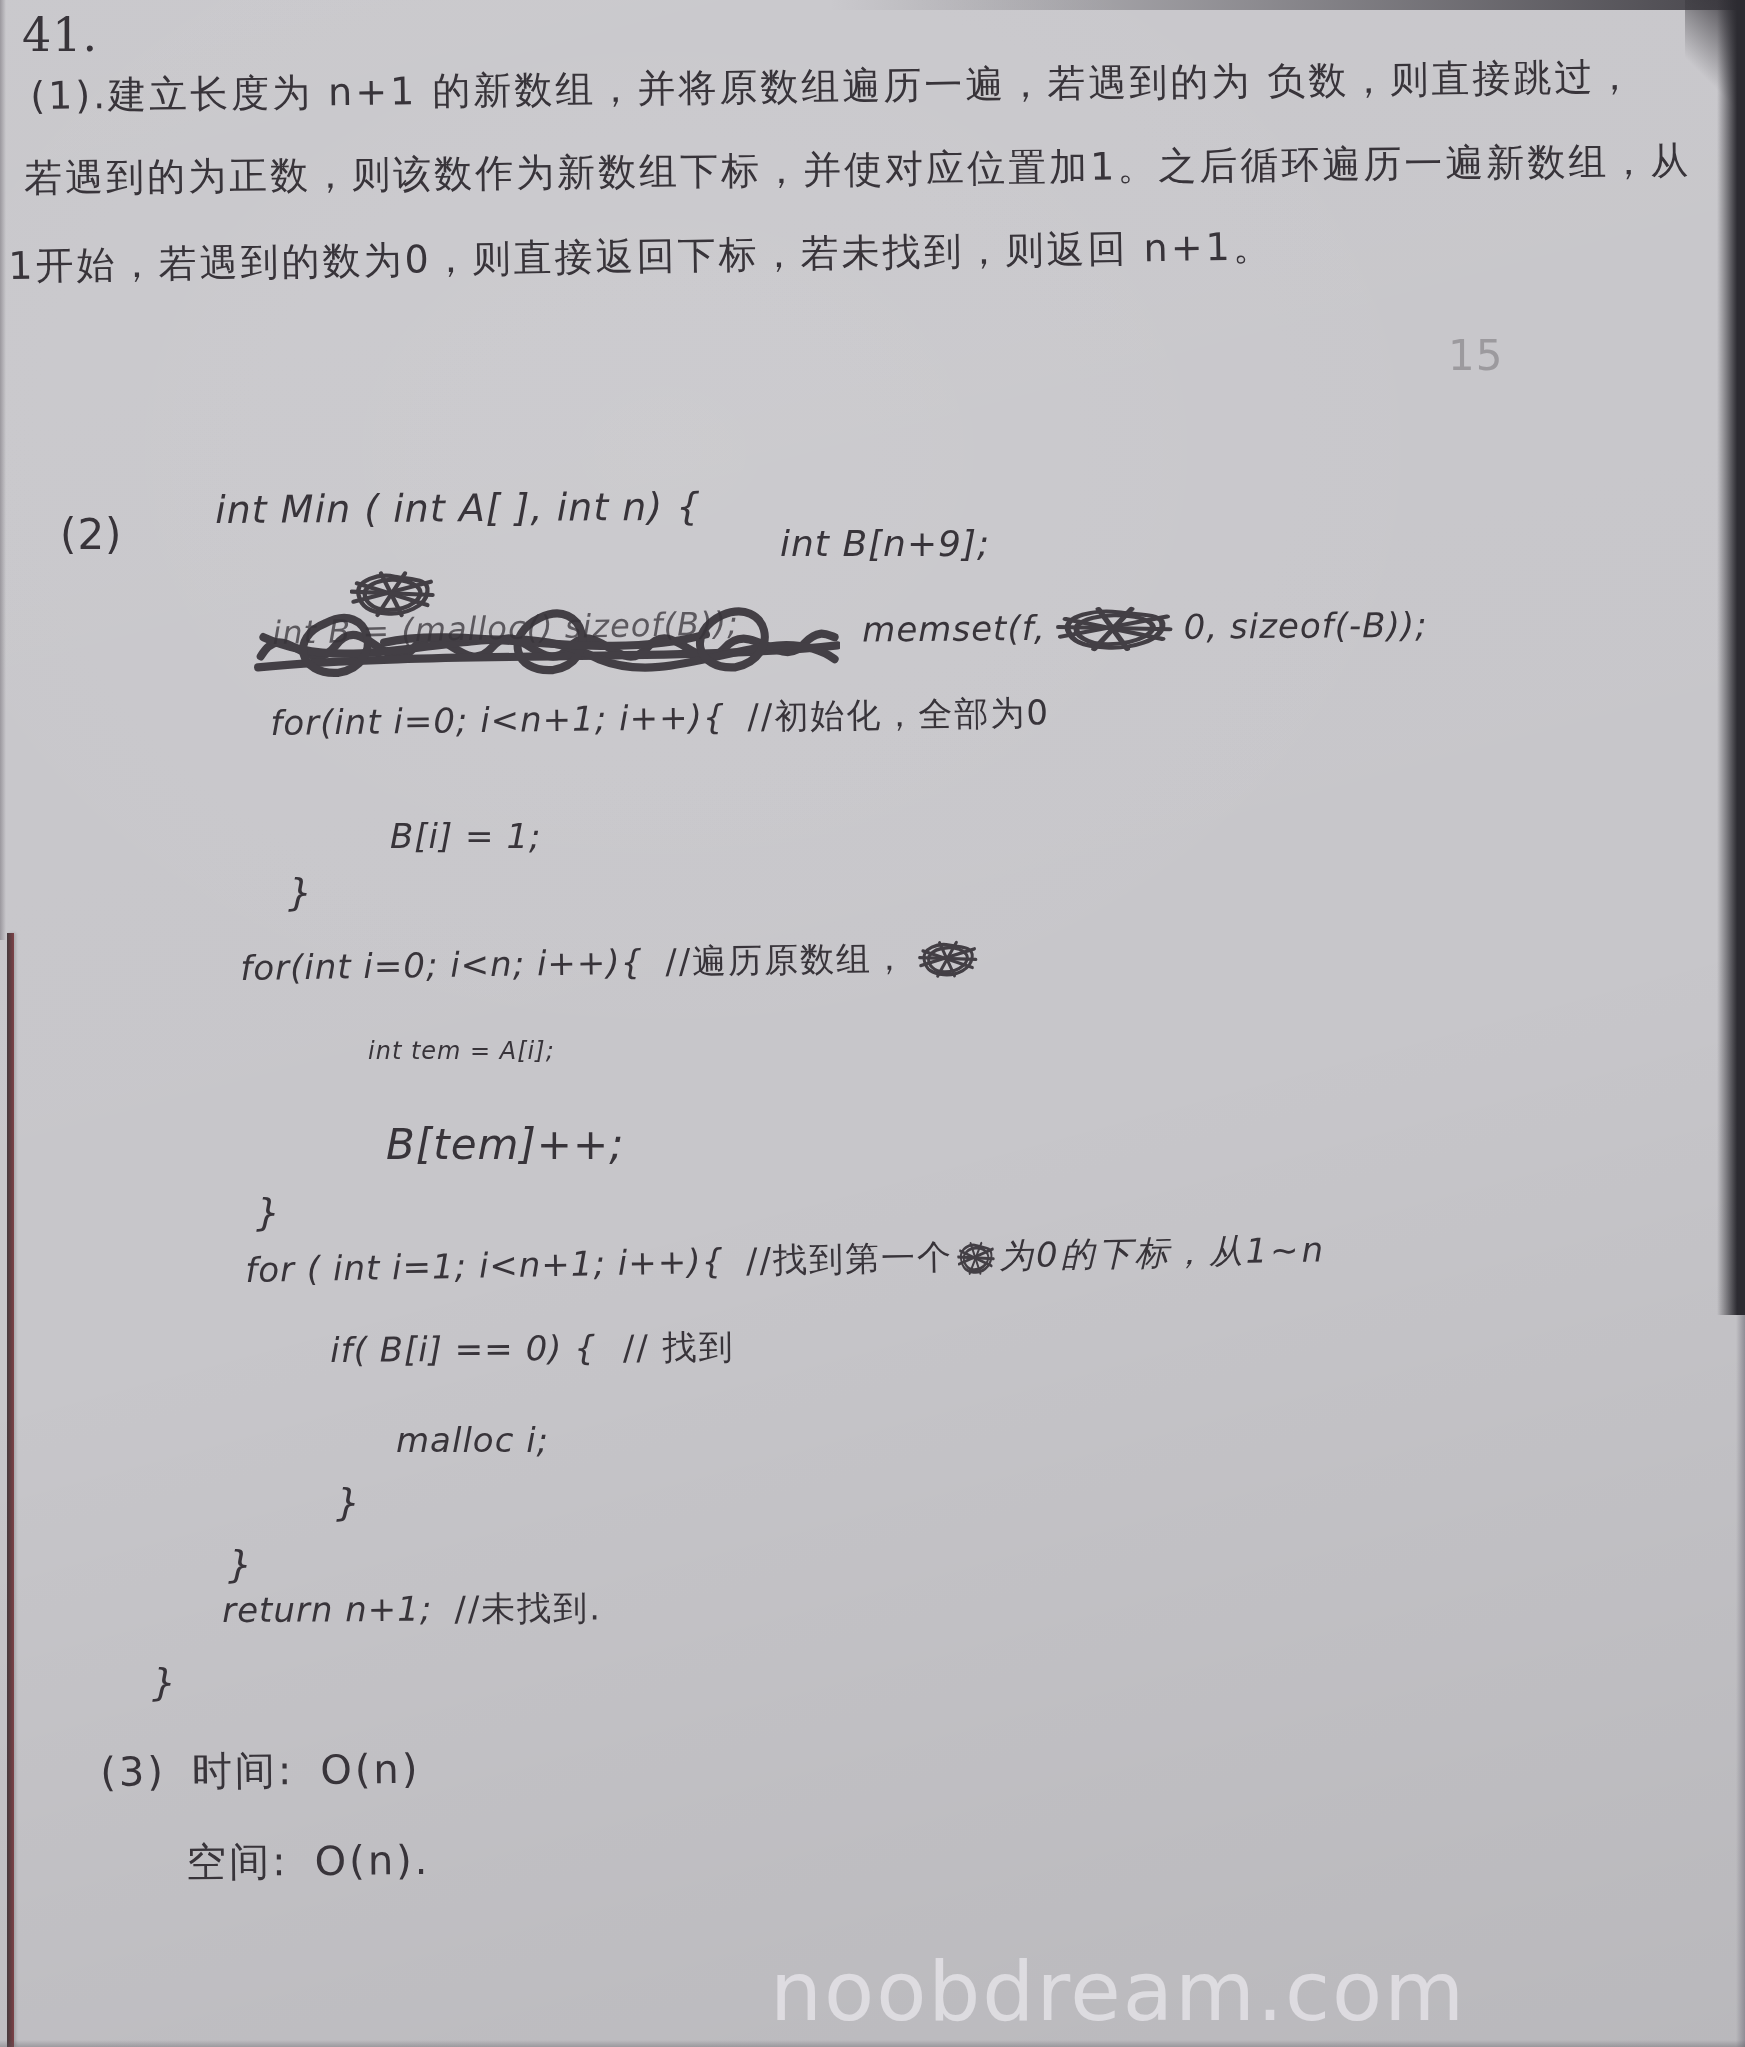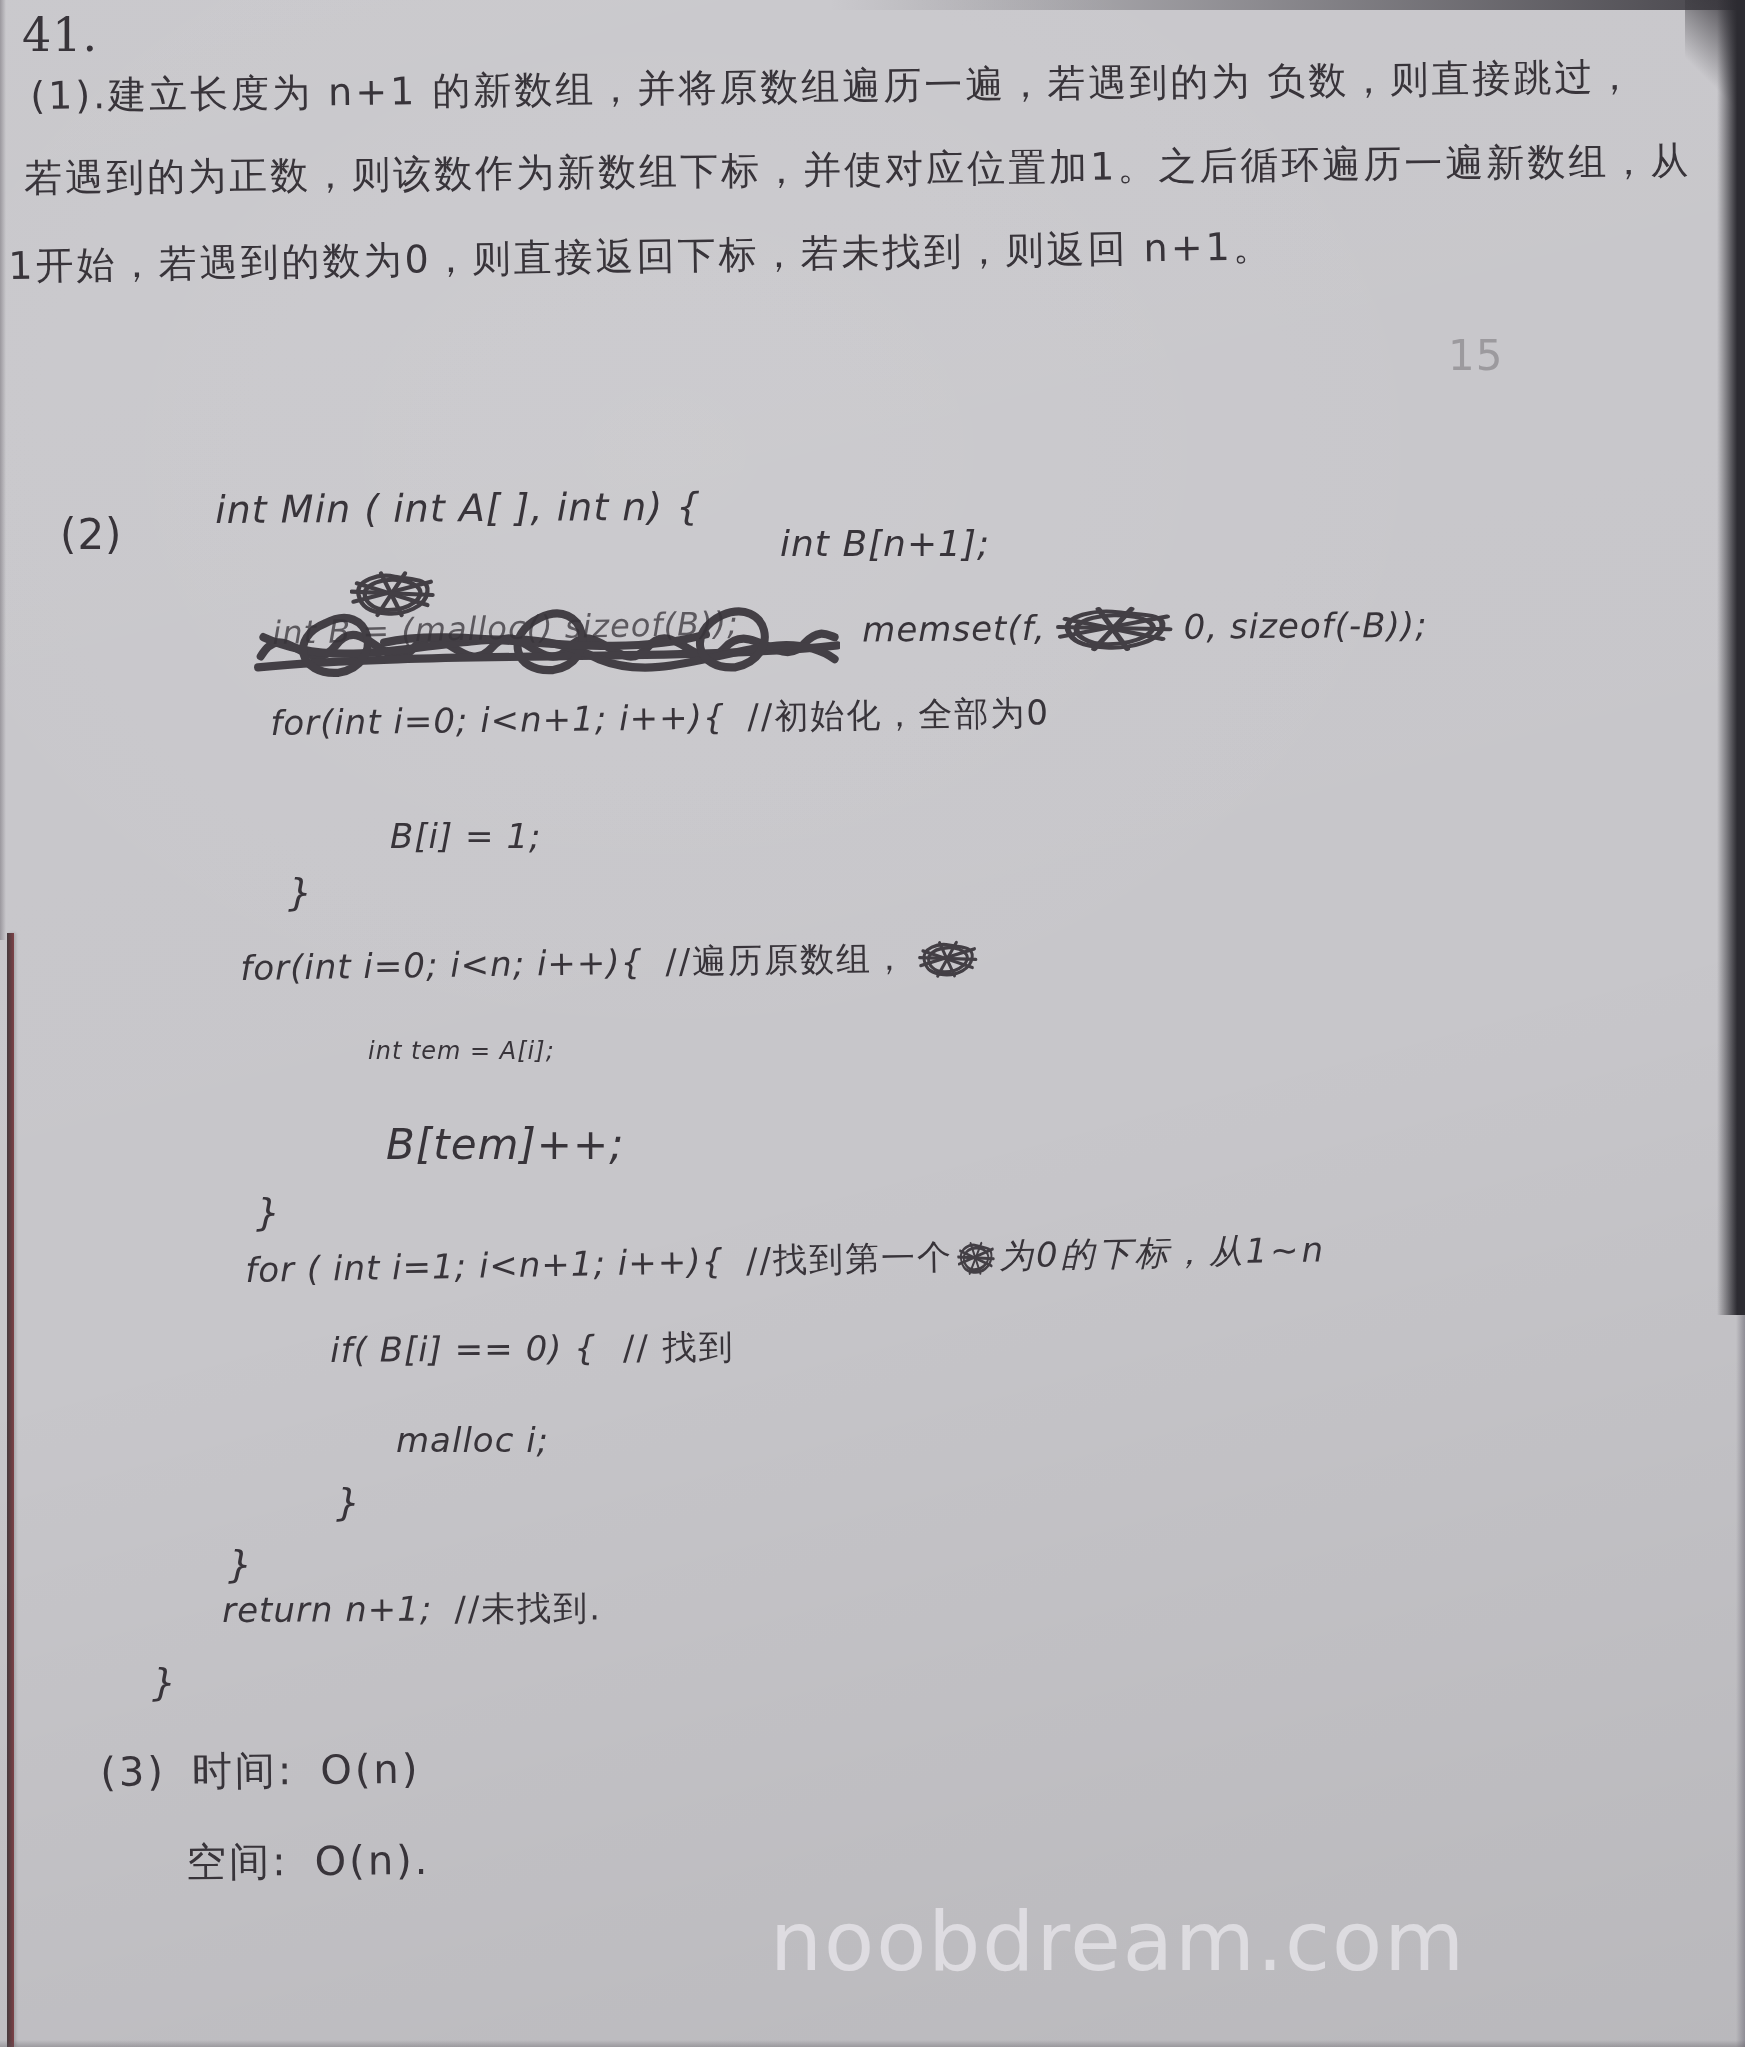--- a/index.html
+++ b/index.html
@@ -108,21 +108,21 @@
   <div class="line faint" style="left:1448px;top:333px;font-size:42px">15</div>
 
   <div class="line" style="left:60px;top:512px;font-size:42px">(2)</div>
 
   <div class="line code" style="left:215px;top:490px;font-size:38px;transform:rotate(-0.4deg)">int Min ( int A[ ], int n) {</div>
 
   <svg class="scribble" style="left:350px;top:570px;width:86px;height:50px" viewBox="0 0 100 60" preserveAspectRatio="none">
     <use href="#blob"></use>
   </svg>
 
-  <div class="line code" style="left:780px;top:524px;font-size:36px">int B[n+1];</div>
+  <div class="line code" style="left:780px;top:524px;font-size:36px">int B[n+9];</div>
 
   <div class="line code crossed-text" style="left:272px;top:616px;font-size:32px;transform:rotate(-1.2deg)">int B = (malloc() sizeof(B));</div>
   <svg class="scribble" style="left:250px;top:596px;width:590px;height:96px;stroke-width:6" viewBox="0 0 440 70" preserveAspectRatio="none">
     <use href="#strike"></use>
   </svg>
 
   <div class="line code" style="left:862px;top:608px;font-size:34px;transform:rotate(-0.5deg)">
     <span>memset(f,</span><svg class="scribble inline-scribble" style="width:118px;height:48px" viewBox="0 0 100 60" preserveAspectRatio="none">
         <use href="#blob"></use>
       </svg><span>0, sizeof(-B));</span>
@@ -160,15 +160,15 @@
   </div>
   <div class="line code" style="left:152px;top:1662px;font-size:38px">}</div>
 
   <div class="line cjk" style="left:100px;top:1750px;font-size:40px;transform:rotate(-0.6deg)">
     <span>(3)</span><span class="gap">时间:</span><span class="gap">O(n)</span>
   </div>
   <div class="line cjk" style="left:186px;top:1840px;font-size:40px;transform:rotate(-0.5deg)">
     <span>空间:</span><span class="gap">O(n).</span>
   </div>
 
-  <div class="wm" style="left:770px;top:1894px">noobdream.com</div>
+  <div class="wm" style="left:770px;top:1944px">noobdream.com</div>
 
 </div>
 
 </body></html>

